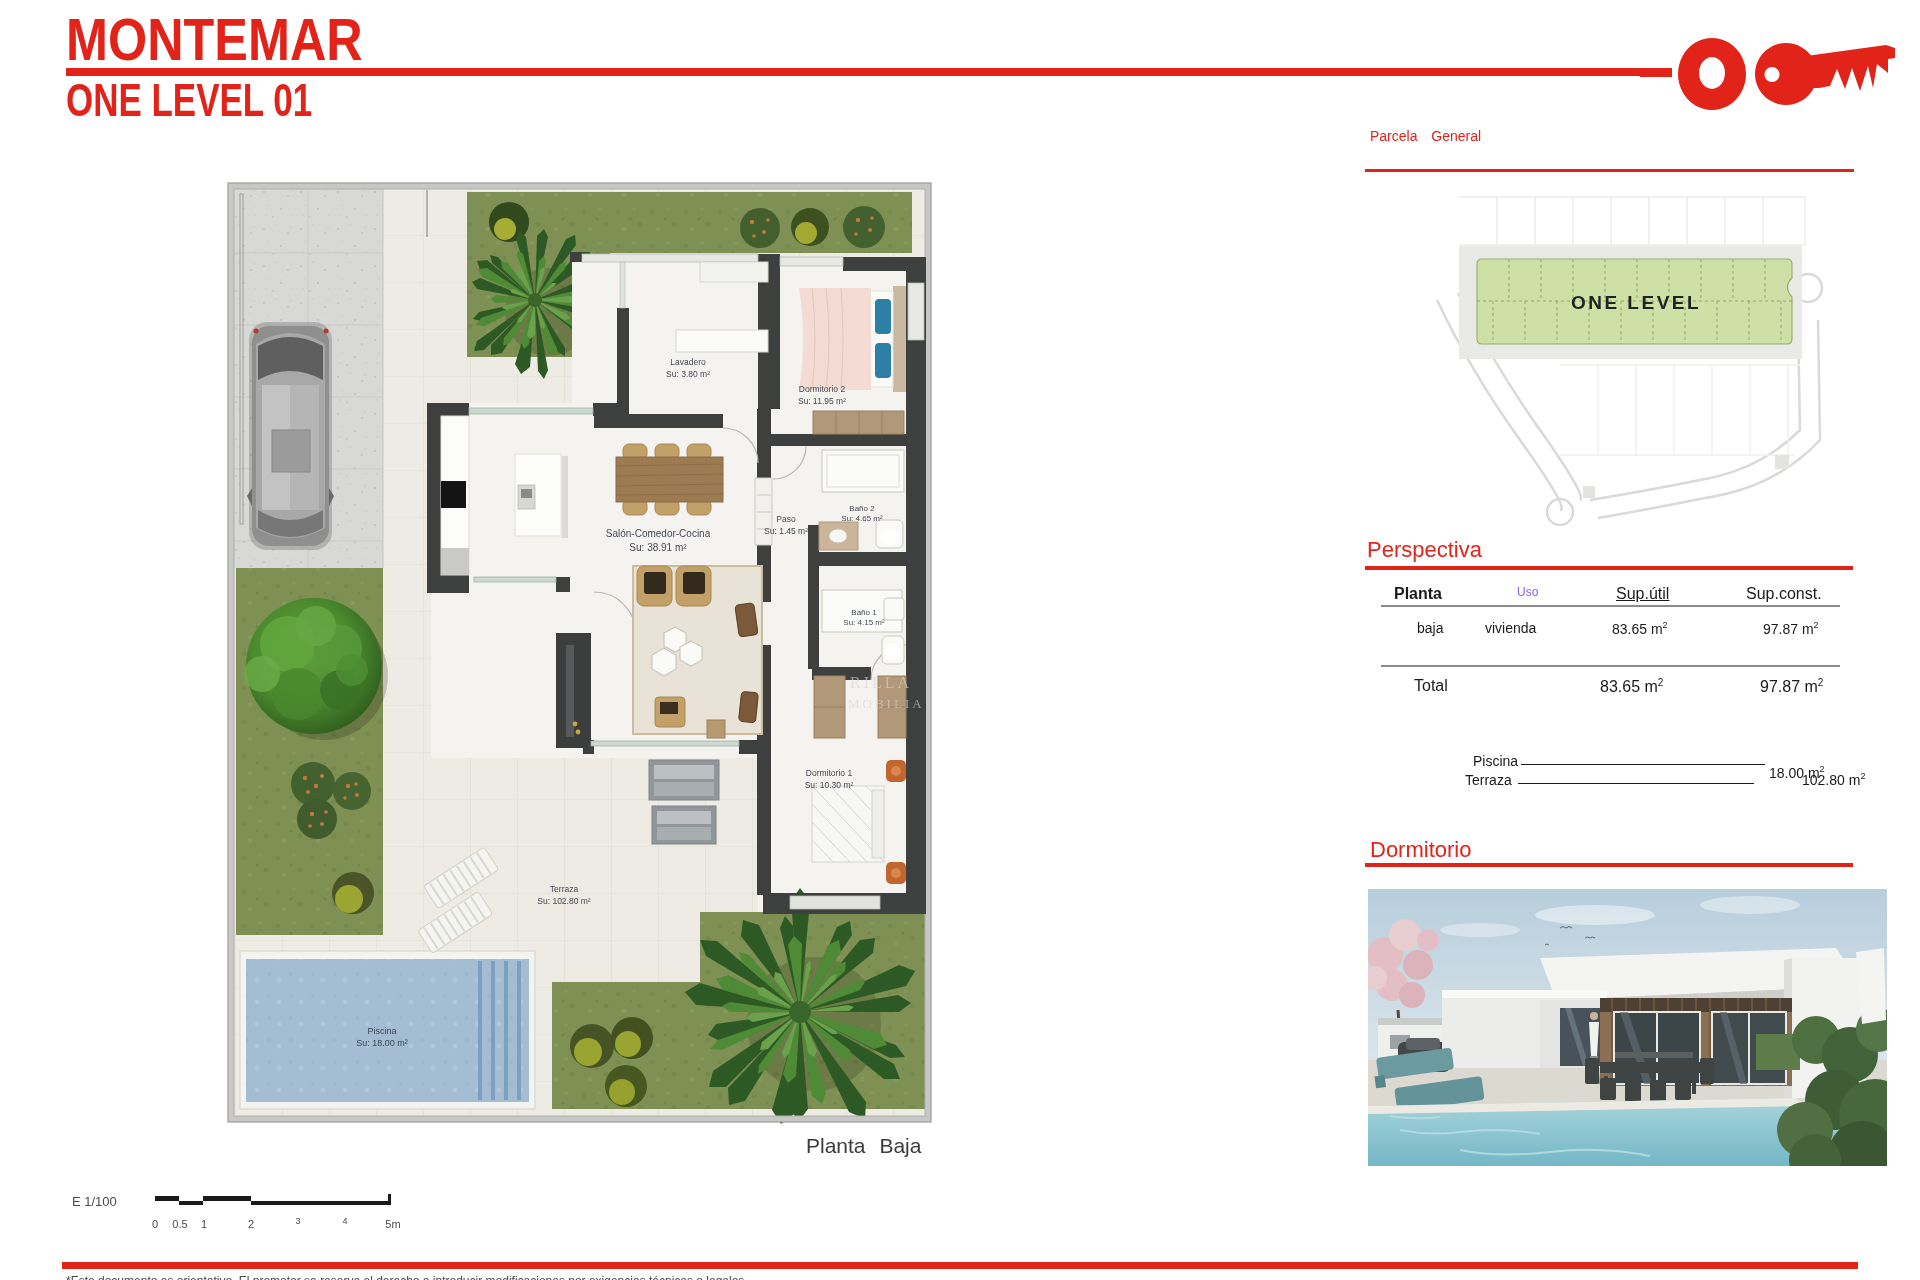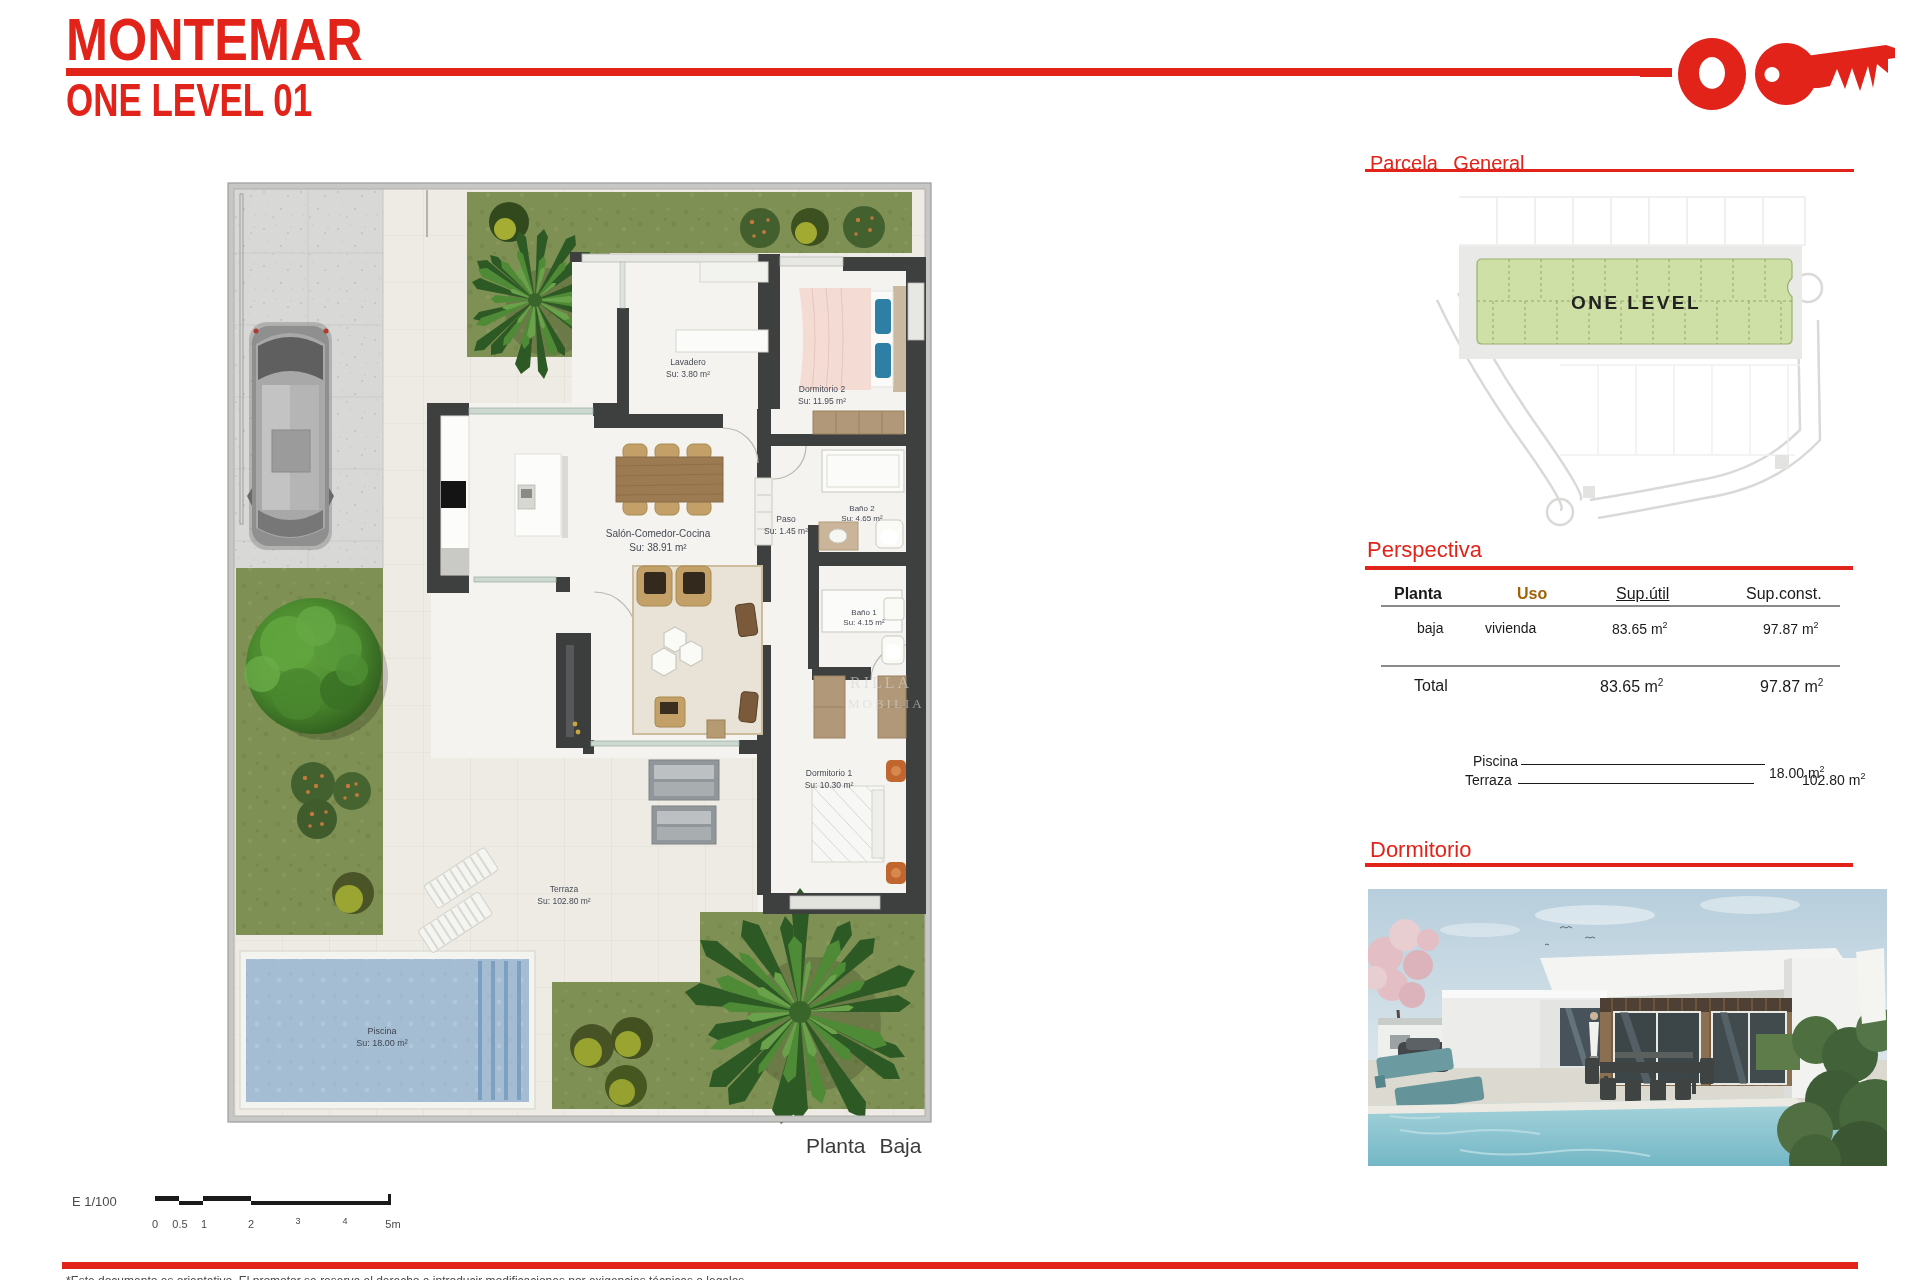--- a/index.html
+++ b/index.html
@@ -552,21 +552,21 @@
     <text x="155" y="1228">0</text>
       <text x="180" y="1228">0.5</text>
       <text x="204" y="1228">1</text>
     <text x="251" y="1228">2</text>
       <text x="298" y="1224" font-size="9">3</text>
       <text x="345" y="1224" font-size="9">4</text>
     <text x="393" y="1228">5m</text>
   </g>
 </svg>
 
-<div class="abs red" style="left:1370px;top:152px;font-size:20px;word-spacing:10px;text-align:right;">Parcela General</div>
+<div class="abs red" style="left:1370px;top:128px;font-size:14px;word-spacing:10px;text-align:right;">Parcela General</div>
 <div class="abs" style="left:1365px;top:169px;width:489px;height:3px;background:#e2231a;"></div>
 
 <svg class="abs" style="left:1400px;top:185px;" width="520" height="360" viewBox="1400 185 520 360">
 
   <g stroke="#ebebe9" stroke-width="1.5" fill="none">
     <path d="M1459 197 H1805 M1459 245 H1805"></path>
     <path d="M1497 197 V245 M1535 197 V245 M1573 197 V245 M1611 197 V245 M1649 197 V245 M1687 197 V245 M1725 197 V245 M1763 197 V245"></path>
     <path d="M1805 197 V245"></path>
   </g>
 
@@ -599,21 +599,21 @@
     <path d="M1493 301 V344 M1525 301 V344 M1557 301 V344 M1589 301 V344 M1621 301 V344 M1653 301 V344 M1685 301 V344 M1717 301 V344 M1749 301 V344 M1781 301 V344"></path>
   </g>
 
   <text x="1636" y="309" font-size="19" fill="#222" text-anchor="middle" letter-spacing="2.5" font-weight="bold" transform="scale(1,1)" font-family="Liberation Sans, sans-serif">ONE LEVEL</text>
 </svg>
 
 <div class="abs red" style="left:1367px;top:537px;font-size:22px;">Perspectiva</div>
 <div class="abs" style="left:1365px;top:566px;width:488px;height:4px;background:#e2231a;"></div>
 
 <div class="abs" style="left:1394px;top:585px;font-size:16px;color:#1a1a1a;font-weight:bold;">Planta</div>
-<div class="abs" style="left:1517px;top:585px;font-size:16px;color:#a16207;font-weight:bold;">Uso</div>
+<div class="abs" style="left:1517px;top:585px;font-size:12px;color:#8b5cf6;">Uso</div>
 <div class="abs" style="left:1616px;top:585px;font-size:16px;color:#1a1a1a;text-decoration:underline;">Sup.útil</div>
 <div class="abs" style="left:1746px;top:585px;font-size:16px;color:#1a1a1a;">Sup.const.</div>
 <div class="abs" style="left:1381px;top:605px;width:459px;height:1.5px;background:#8a8a8a;"></div>
 <div class="abs" style="left:1417px;top:620px;font-size:14px;color:#1a1a1a;text-align:center;">baja</div>
 <div class="abs" style="left:1485px;top:620px;font-size:14px;color:#1a1a1a;">vivienda</div>
 <div class="abs" style="left:1612px;top:620px;font-size:14px;color:#1a1a1a;">83.65 m<sup style="font-size:9px;">2</sup></div>
 <div class="abs" style="left:1763px;top:620px;font-size:14px;color:#1a1a1a;">97.87 m<sup style="font-size:9px;">2</sup></div>
 <div class="abs" style="left:1381px;top:665px;width:459px;height:1.5px;background:#8a8a8a;"></div>
 <div class="abs" style="left:1414px;top:677px;font-size:16px;color:#1a1a1a;">Total</div>
 <div class="abs" style="left:1600px;top:677px;font-size:16px;color:#1a1a1a;">83.65 m<sup style="font-size:10px;">2</sup></div>

